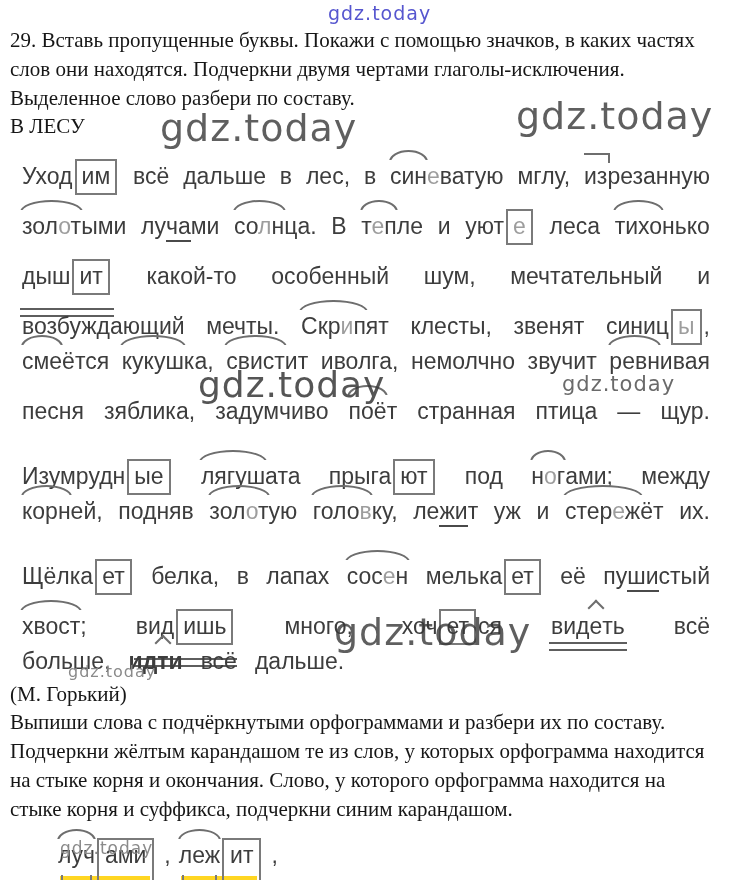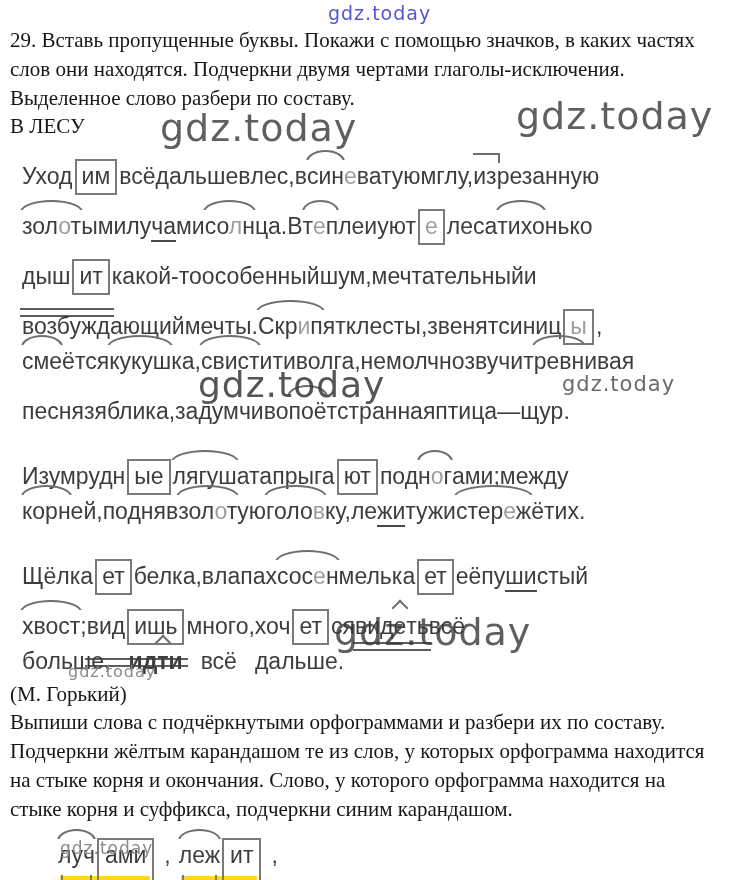--- a/index.html
+++ b/index.html
@@ -10,21 +10,21 @@
   .serif{font-family:"Liberation Serif",serif;color:#161616;font-size:21px;line-height:29px;}
   #instr{position:absolute;left:10px;top:26px;right:8px;}
   #title{position:absolute;left:10px;top:112px;}
   #attrib{position:absolute;left:10px;top:680px;}
   #footer{position:absolute;left:10px;top:708px;right:6px;}
 
   
   #body{position:absolute;left:22px;top:128px;width:688px;color:#3d3d3d;}
   .bline{
     height:50px;box-sizing:border-box;padding-top:20px;
-    display:flex;align-items:baseline;
+    display:flex;justify-content:space-between;align-items:baseline;
     font-size:23px;position:relative;
   }
   .bline.left{justify-content:flex-start;gap:18px;}
   .word{display:inline-flex;align-items:baseline;position:relative;white-space:nowrap;}
   .word.bold{font-weight:bold;}
   .seg{position:relative;display:inline-block;}
   .gray{color:#9d9d9d;}
   .m-box{border:2px solid #7a7a7a;padding:2px 5px 3px;margin:11px 2px;}
   .m-arc::before{
     content:"";position:absolute;left:-3%;right:-3%;top:-13px;height:24px;

